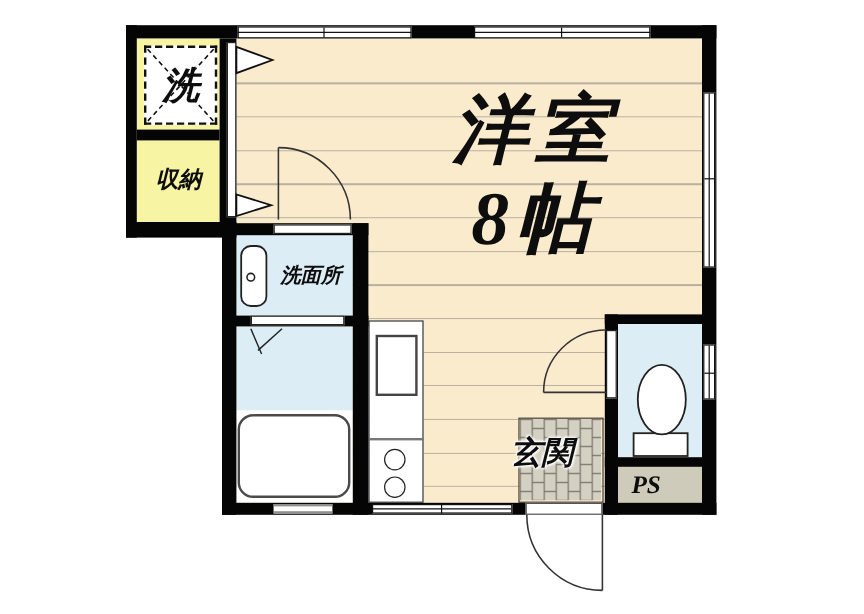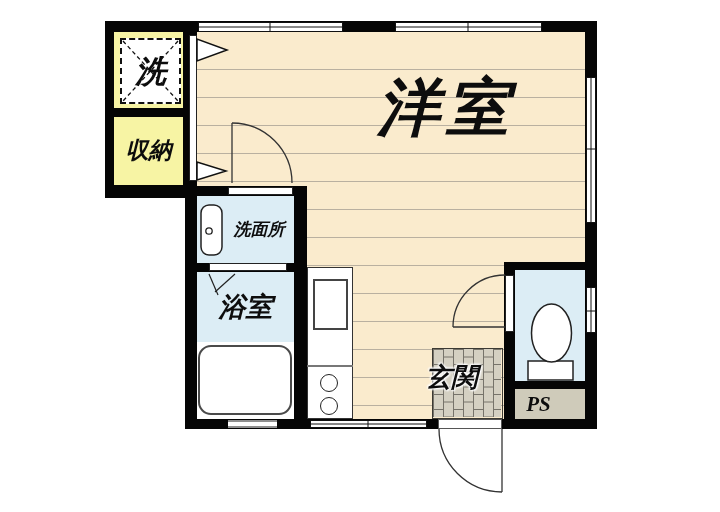--- a/index.html
+++ b/index.html
@@ -46,38 +46,38 @@
 </style>
 </head>
 <body>
 
 <div class="canvas">
 
   <div class="abs floor" style="left:197px;top:32px;width:388px;height:387px;"></div>
 
   <div class="abs lbl main-label" style="left:318px;top:72px;width:256px;">
     <div>洋室</div>
+    <div>8帖</div>
   </div>
 
   <div class="abs room-yellow" style="left:114px;top:32px;width:69px;height:77px;"></div>
   <div class="abs washer-pan" style="left:120px;top:38px;width:61px;height:66px;"></div>
   <div class="abs lbl halo" style="left:120px;top:38px;width:61px;height:66px;font-size:31px;">洗</div>
 
   <div class="abs room-yellow" style="left:114px;top:116px;width:69px;height:69px;"></div>
-  <div class="abs lbl" style="left:114px;top:116px;width:69px;height:69px;font-size:23px;">収納</div>
+  <div class="abs lbl" style="left:114px;top:116px;width:69px;height:69px;font-size:19px;">収納</div>
 
   <div class="abs room-blue" style="left:197px;top:196px;width:97px;height:67px;"></div>
   <div class="abs lbl" style="left:224px;top:219px;width:70px;height:20px;font-size:17px;">洗面所</div>
   <svg class="fixture" style="left:197px;top:196px;" width="97" height="67" viewBox="0 0 97 67">
     <rect x="4" y="9" width="21" height="50" rx="8" fill="#fff" stroke="#222" stroke-width="1.5"></rect>
     <circle cx="12" cy="35" r="3.2" fill="#fff" stroke="#222" stroke-width="1.3"></circle>
   </svg>
 
   <div class="abs room-blue" style="left:197px;top:272px;width:97px;height:70px;"></div>
-  <div class="abs lbl" style="left:197px;top:272px;width:97px;height:70px;font-size:27px;">浴室</div>
   <div class="abs room-white" style="left:197px;top:342px;width:97px;height:77px;"></div>
   <div class="abs tub" style="left:198px;top:345px;width:94px;height:70px;"></div>
 
   <div class="abs counter" style="left:307px;top:267px;width:46px;height:152px;"></div>
   <div class="abs ksink" style="left:313px;top:279px;width:35px;height:51px;"></div>
   <div class="abs cdivider" style="left:307px;top:365px;width:46px;height:2px;"></div>
   <div class="abs burner" style="left:320px;top:374px;width:18px;height:18px;"></div>
   <div class="abs burner" style="left:320px;top:397px;width:18px;height:18px;"></div>
 
   <div class="abs room-blue" style="left:515px;top:270px;width:70px;height:111px;"></div>

